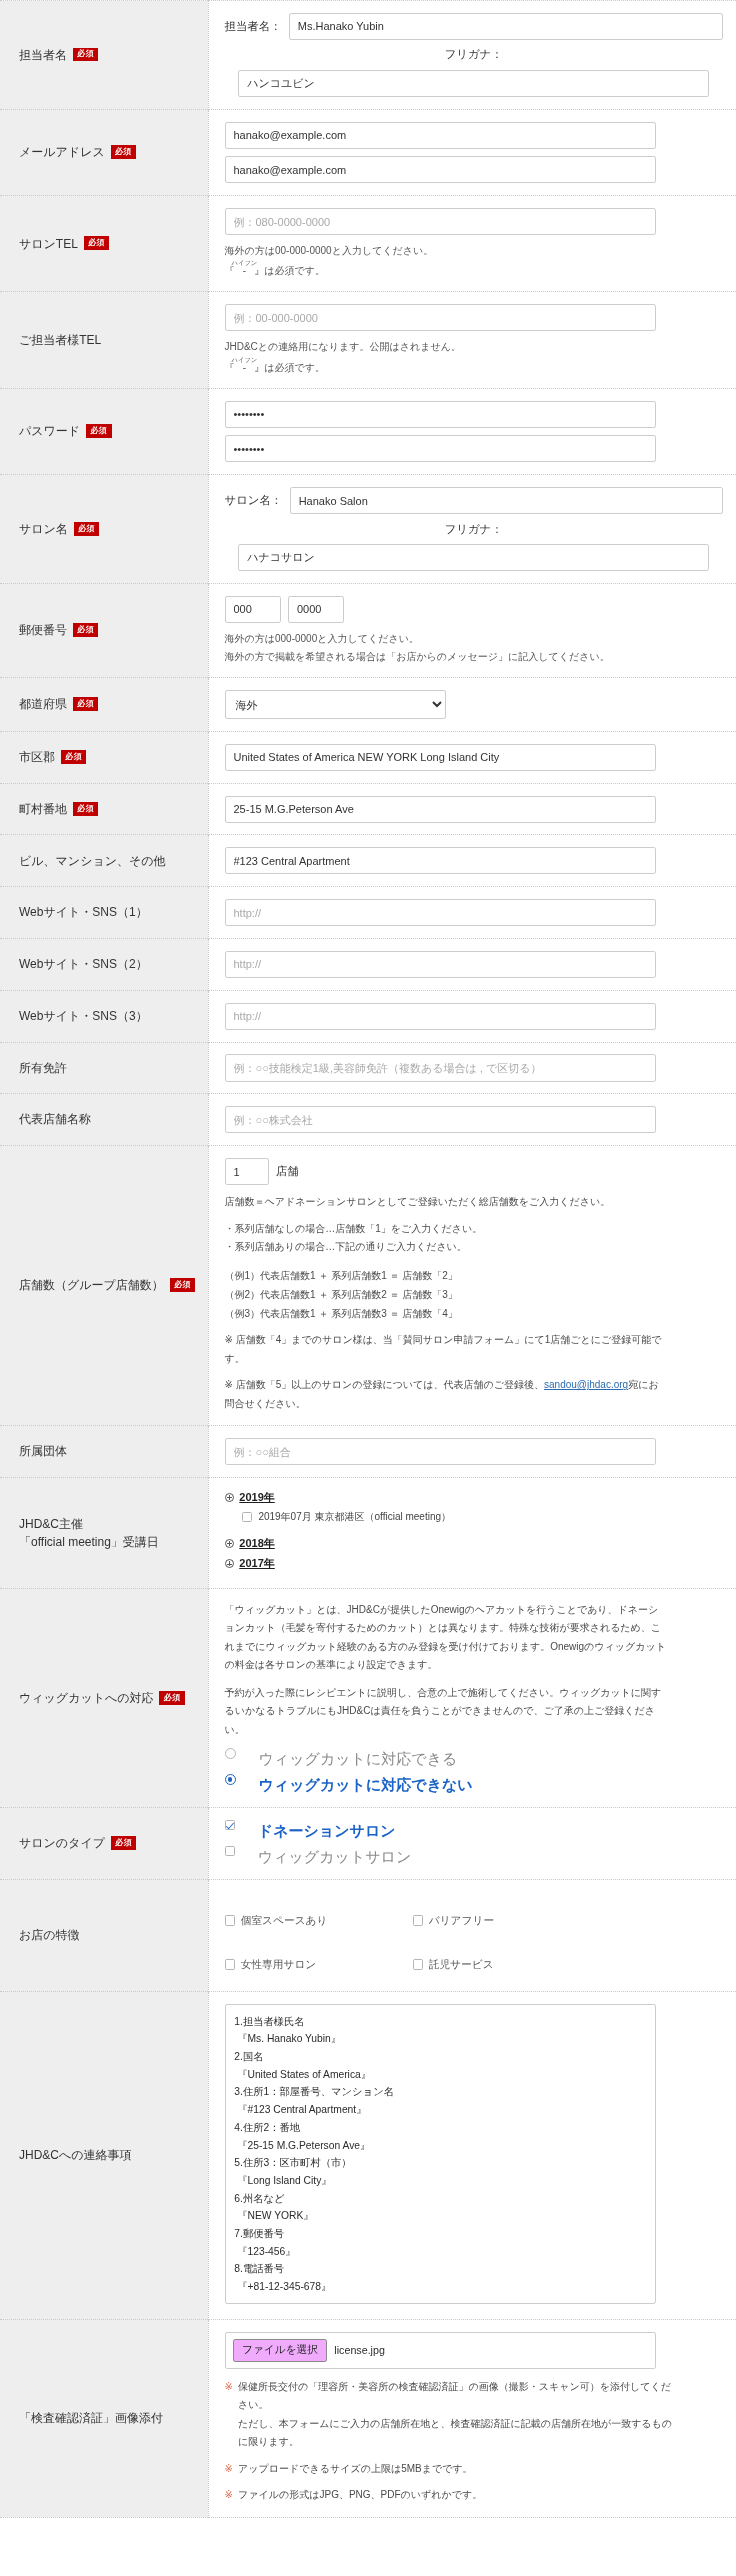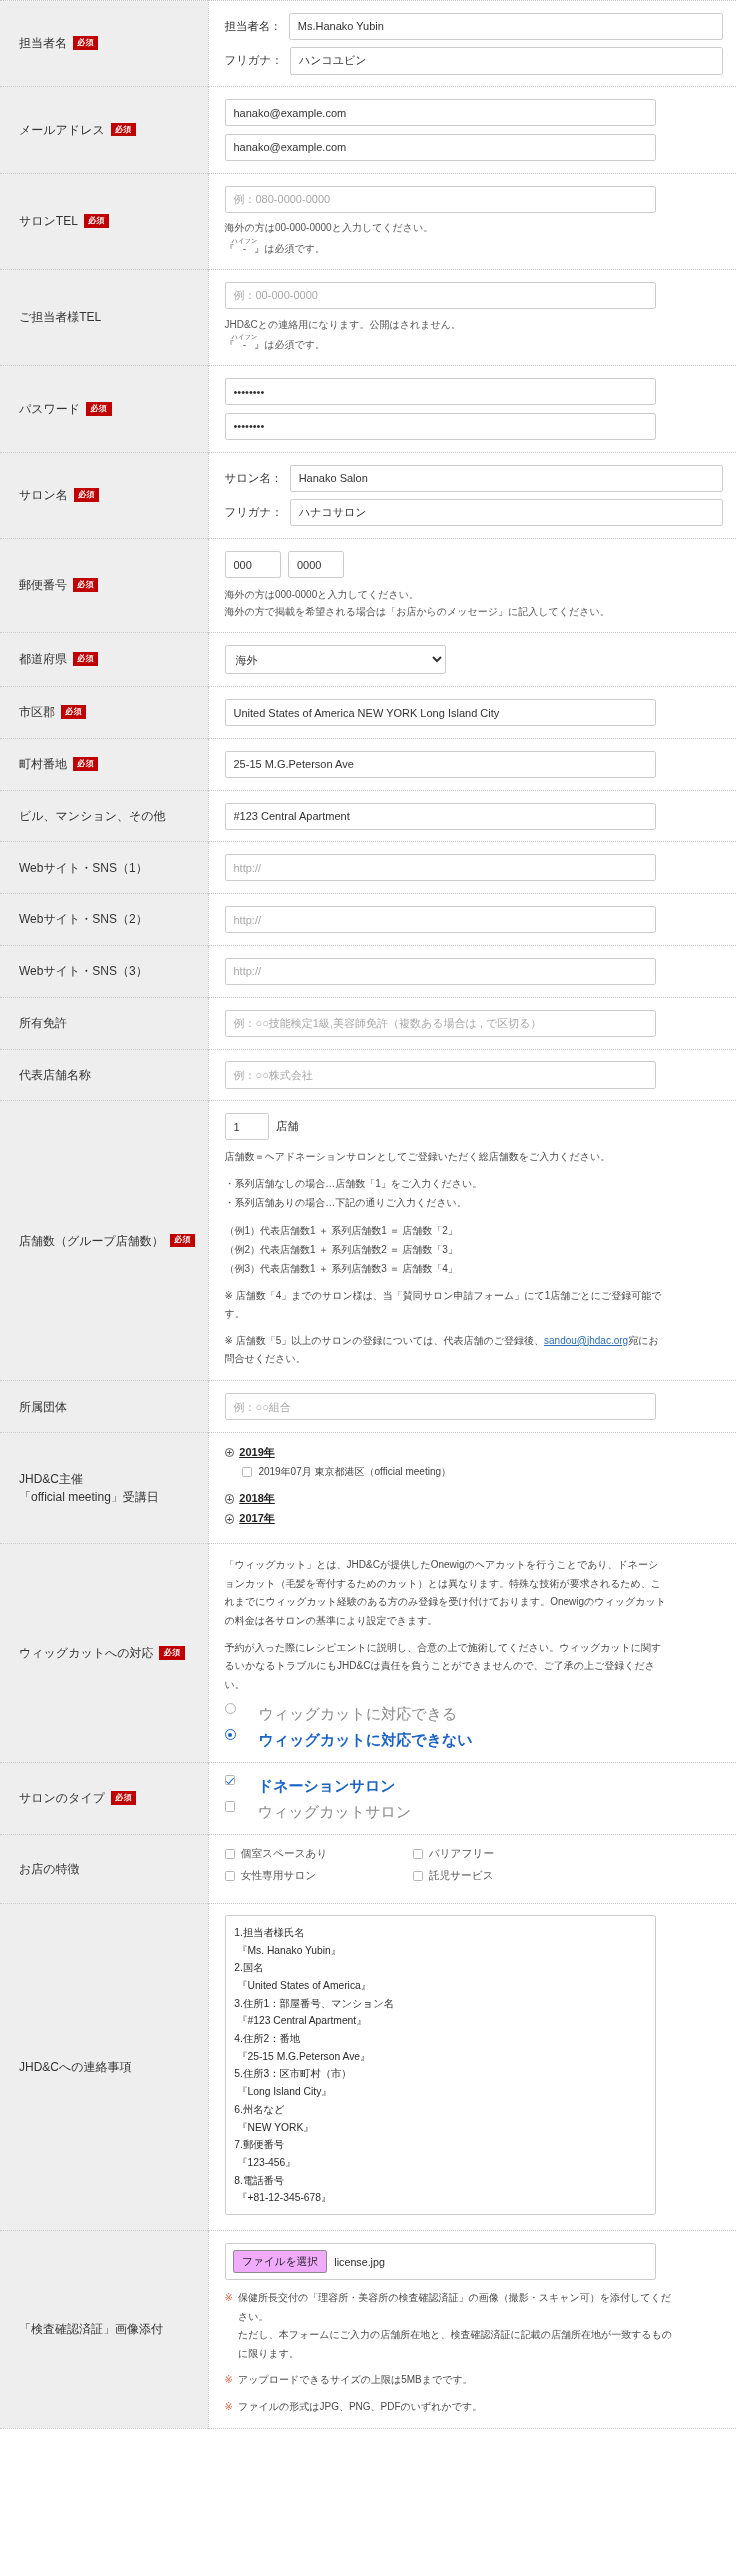--- a/index.html
+++ b/index.html
@@ -69,21 +69,21 @@
   .w-sel  { width: 221px; }
   .w-tiny { width: 44px; }
   .w-zip  { width: 56px; }
 
   .inline-row {
     display: flex;
     align-items: center;
     gap: 7.4px;
     margin-bottom: 7.4px;
   }
-  .inline-row:last-child { margin-bottom: 0; }
+  .inline-row:last-child { margin-bottom: 0; flex-direction: column; }
   .sub-label {
     font-size: 11.4px;
     color: #333333;
     white-space: nowrap;
   }
   .stack > .txt { display: block; margin-bottom: 7.4px; }
   .stack > .txt:last-child { margin-bottom: 0; }
 
   .help {
     font-size: 10px;
@@ -148,20 +148,21 @@
   .cb-grid {
     display: flex;
     flex-wrap: wrap;
   }
   .cb-item {
     display: flex; align-items: center; gap: 5.9px;
     width: 188px;
     font-size: 10.7px;
     color: #555555;
     margin-bottom: 8px;
+    margin-top: 22px;
   }
 
   .year-group { margin-bottom: 2.9px; }
   .year-head {
     display: flex; align-items: center; gap: 5.2px;
     font-size: 11px; margin-bottom: 5.2px;
   }
   .plus-icon {
     width: 9.6px; height: 9.6px; border-radius: 50%;
     border: 0.7px solid #555; position: relative; display:inline-block; flex:none;

